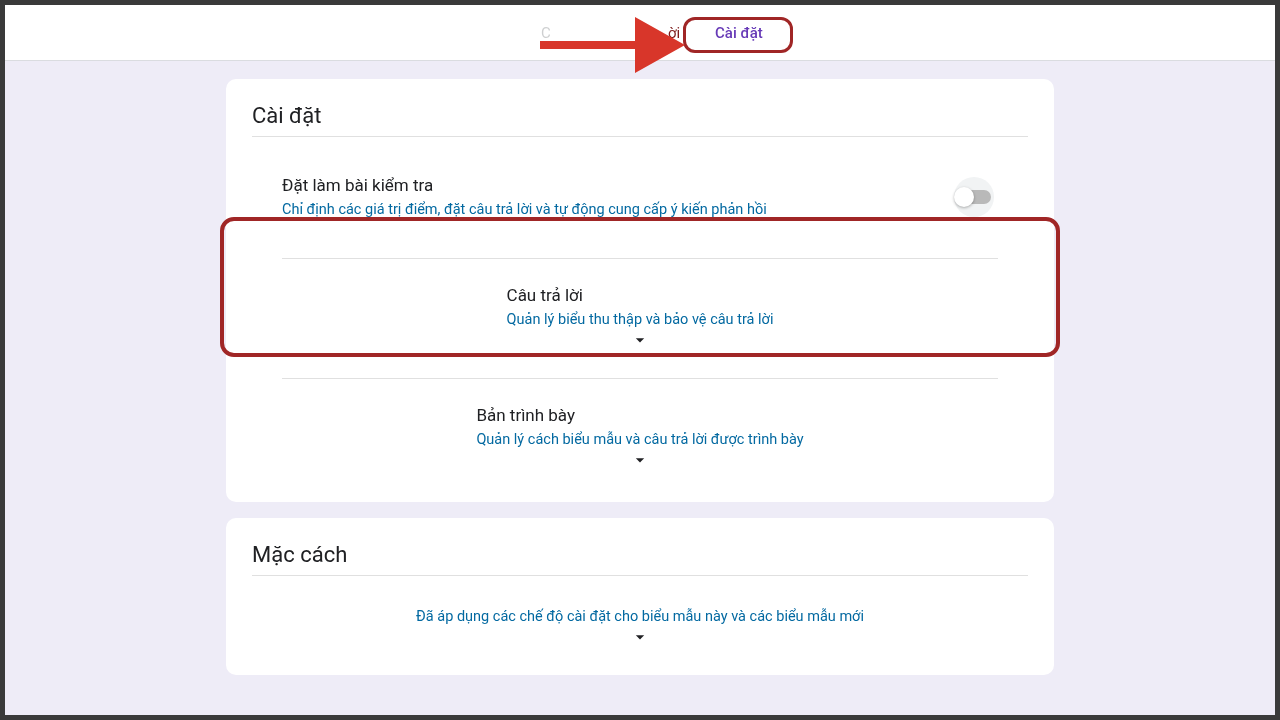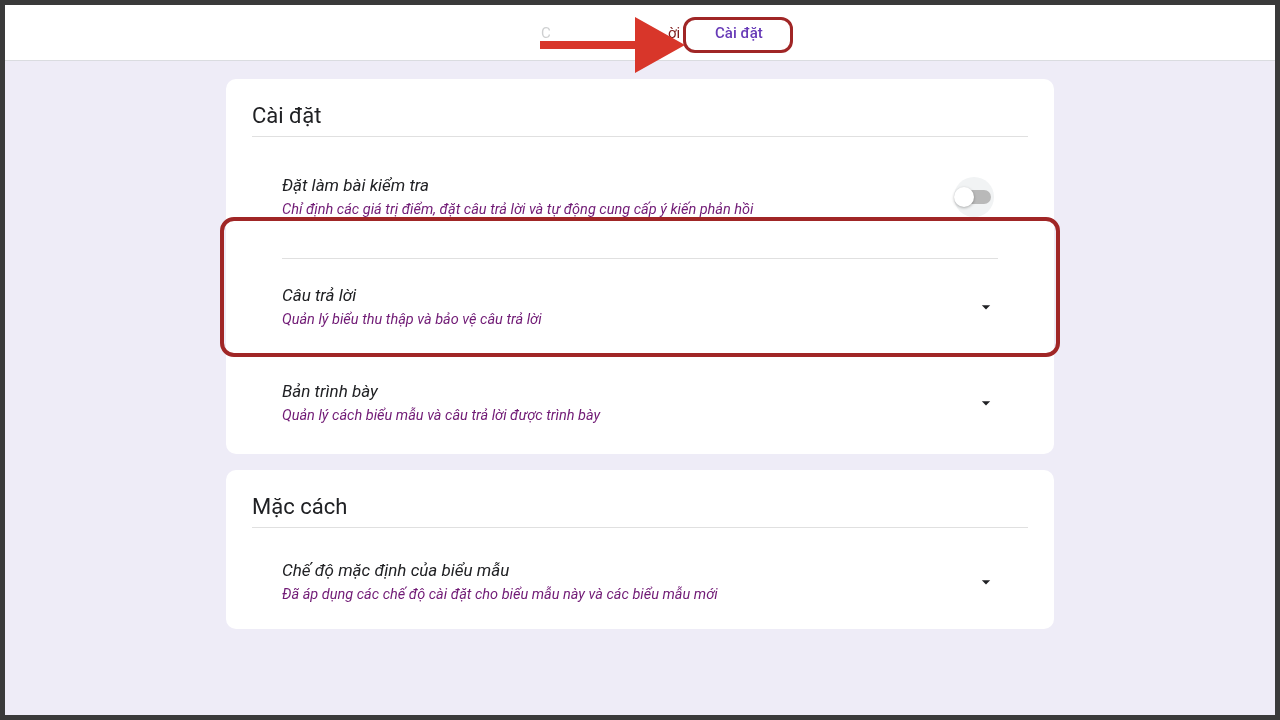--- a/index.html
+++ b/index.html
@@ -77,30 +77,31 @@
     color: #202124;
     margin-bottom: 6px;
     padding-bottom: 8px;
     border-bottom: 1px solid #e0e0e0;
   }
   .section {
     padding: 26px 30px 26px 30px;
     display: flex;
     justify-content: space-between;
     align-items: center;
-  }
-  .section-text { flex: 1; font-style: italic; }
+    flex-direction: column;
+  }
+  .section-text { flex: 1; }
   .section-title {
     font-size: 17px;
     color: #202124;
     margin-bottom: 6px;
   }
   .section-desc {
     font-size: 14.5px;
-    color: #701a75;
+    color: #0369a1;
   }
   .toggle {
     width: 48px;
     height: 40px;
     position: relative;
     display: flex;
     align-items: center;
     justify-content: center;
   }
   .toggle-bg {
@@ -217,21 +218,20 @@
             </svg>
         </div>
       </div>
     </div>
 
     <div class="card">
       <div class="card-title">Mặc cách</div>
 
       <div class="section" style="border-top:none;">
         <div class="section-text">
-          <div class="section-title">Chế độ mặc định của biểu mẫu</div>
           <div class="section-desc">Đã áp dụng các chế độ cài đặt cho biểu mẫu này và các biểu mẫu mới</div>
         </div>
         <div class="chevron">
           <svg width="20" height="20" viewBox="0 0 24 24">
               <path d="M7 10l5 5 5-5z" fill="#202124"></path>
             </svg>
         </div>
       </div>
     </div>
 

